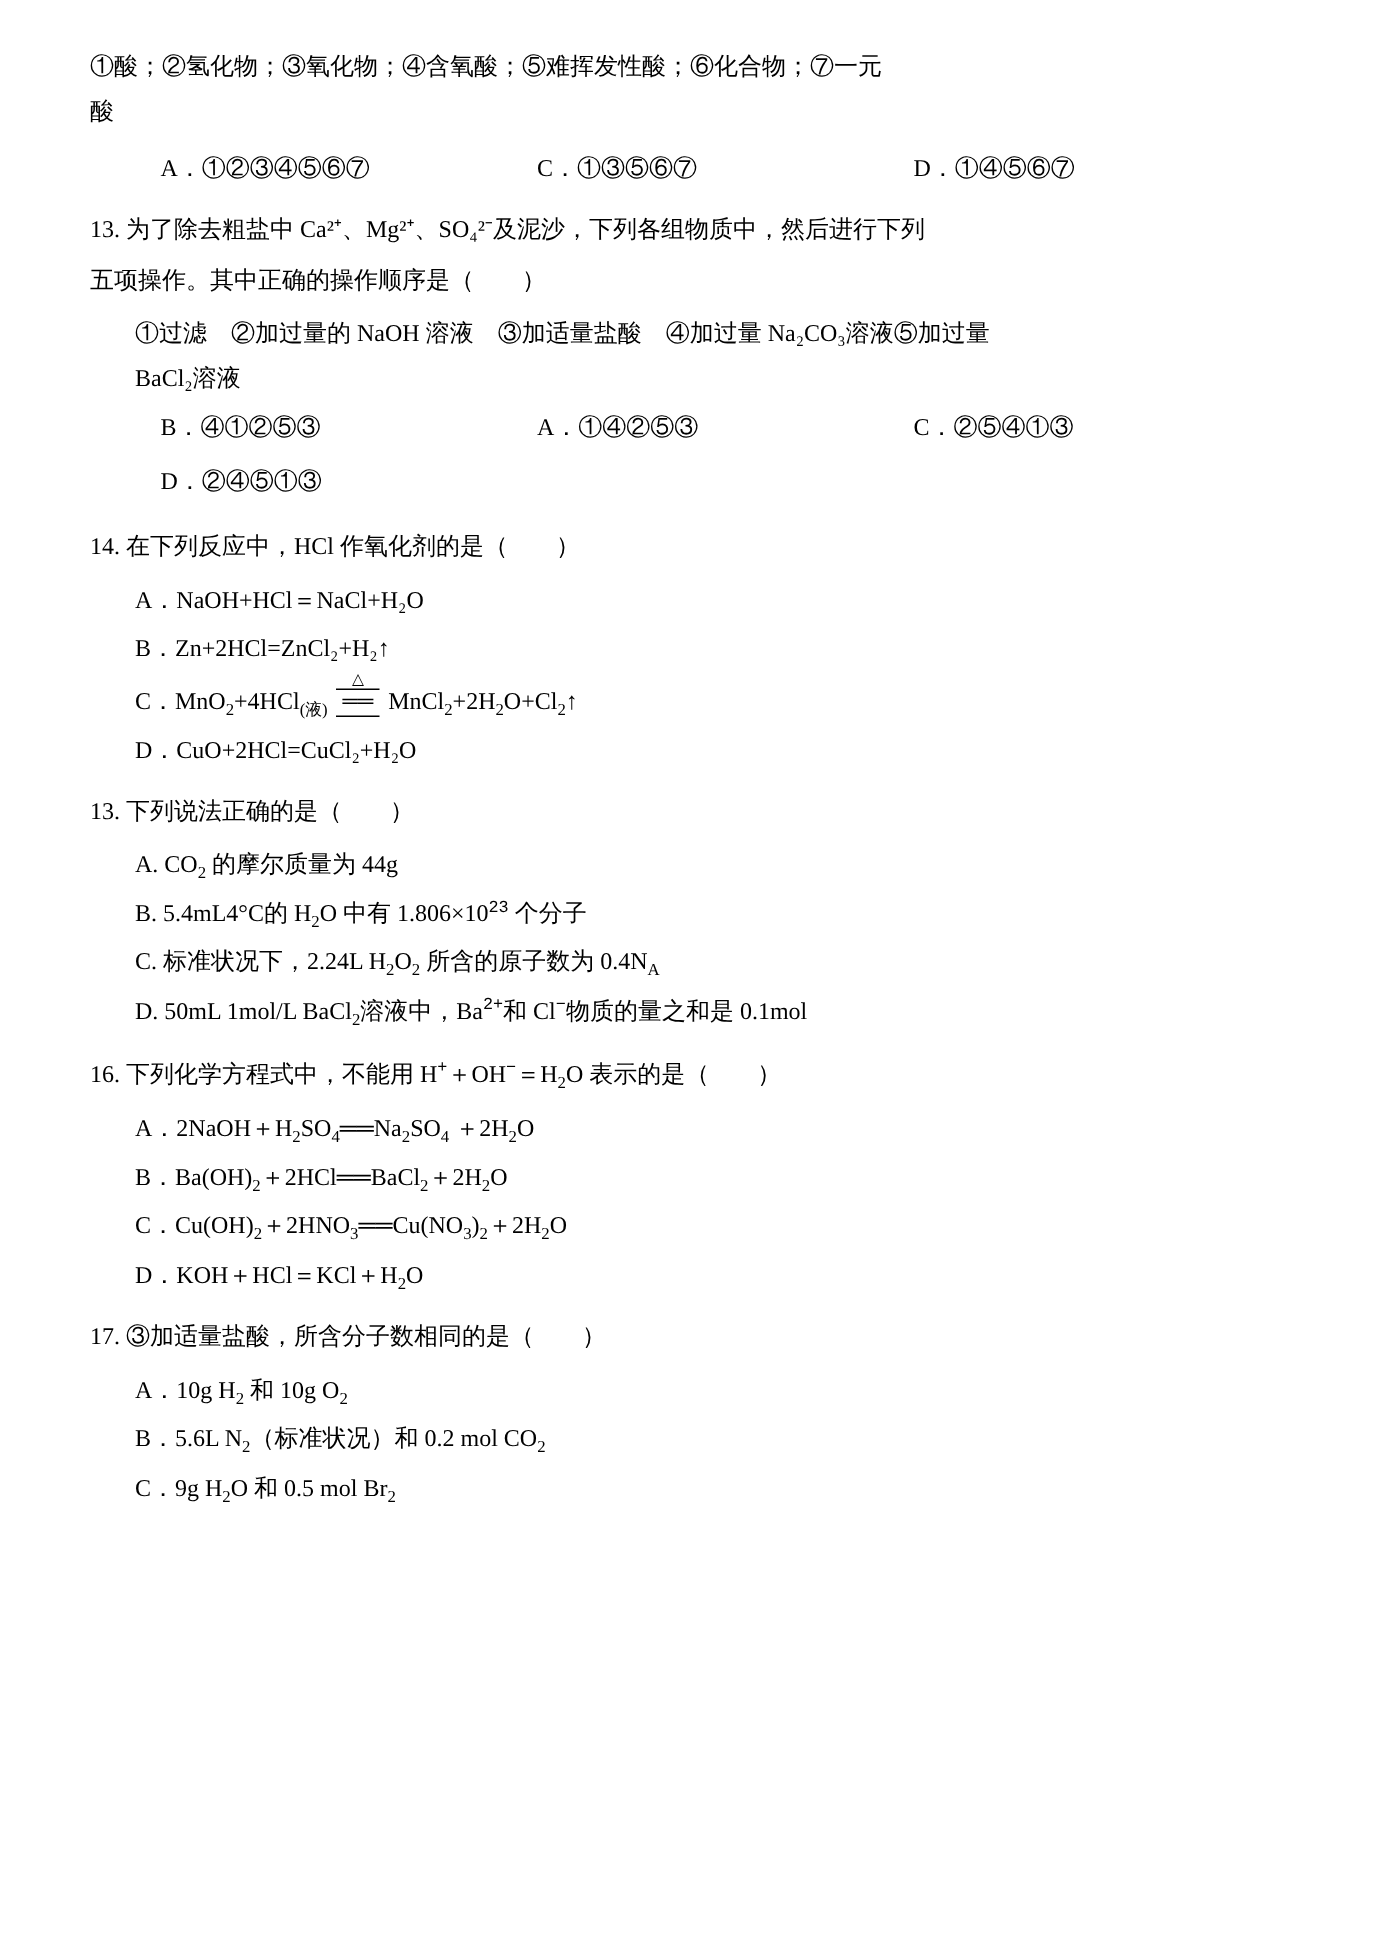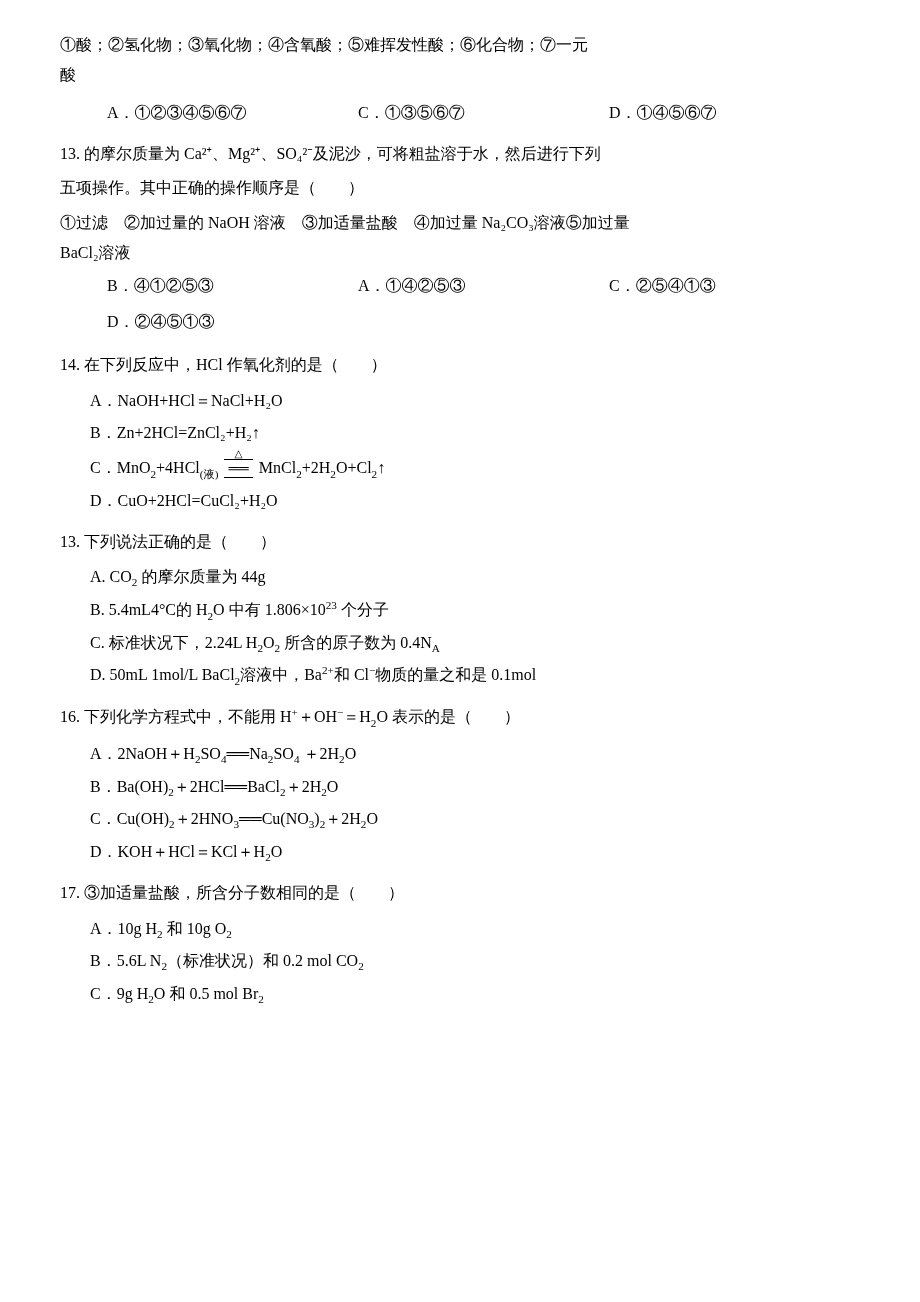--- a/index.html
+++ b/index.html
@@ -36,32 +36,34 @@
     }
     .question-block {
       margin-bottom: 10px;
     }
     .question-title {
       margin-bottom: 4px;
       line-height: 1.9;
       text-indent: 0;
     }
     .sub-line {
+      margin-left: 30px;
       line-height: 1.9;
     }
     .options-list {
       margin-left: 30px;
       line-height: 2;
     }
     .option-line {
       line-height: 2;
     }
     sup {
       font-size: 0.7em;
       vertical-align: super;
+      font-family: Liberation Mono, monospace;
     }
     sub {
       font-size: 0.7em;
       vertical-align: sub;
     }
   </style>
 </head>
 <body>
 
 <div class="section question-intro">
@@ -77,21 +79,21 @@
     C．<span>①③⑤⑥⑦</span>
   </div>
   <div class="option-item">
     D．<span>①④⑤⑥⑦</span>
   </div>
 </div>
 
 <div class="question-block">
   <div class="question-title">
     <span>13.</span>
-    <span>的摩尔质量为 Ca²⁺、Mg²⁺、SO₄²⁻及泥沙，可将粗盐溶于水，然后进行下列</span>
+    <span>为了除去粗盐中 Ca²⁺、Mg²⁺、SO₄²⁻及泥沙，下列各组物质中，然后进行下列</span>
   </div>
   <div class="question-title">
     <span>五项操作。其中正确的操作顺序是（　　）</span>
   </div>
   <div class="sub-line">
     <span>①过滤　②加过量的 NaOH 溶液　③加适量盐酸　④加过量 Na₂CO₃溶液⑤加过量</span>
   </div>
   <div class="sub-line">
     <span>BaCl₂溶液</span>
   </div>

